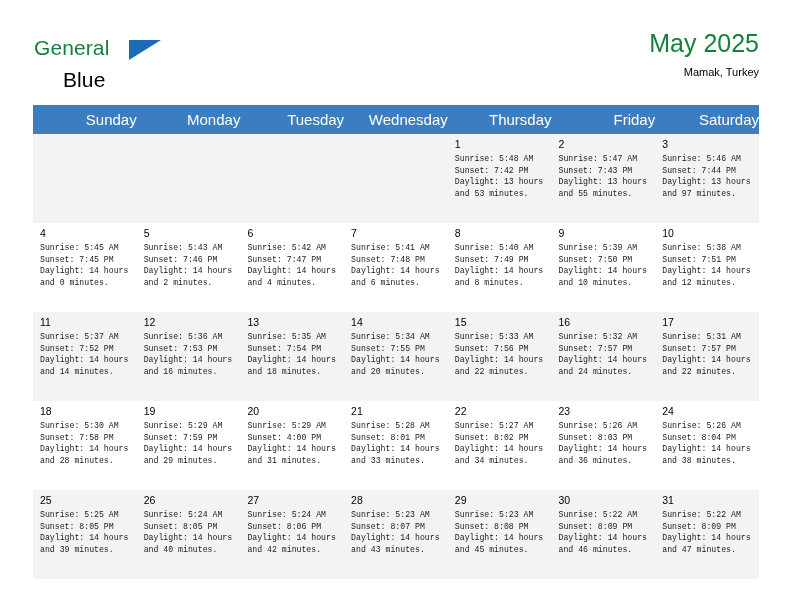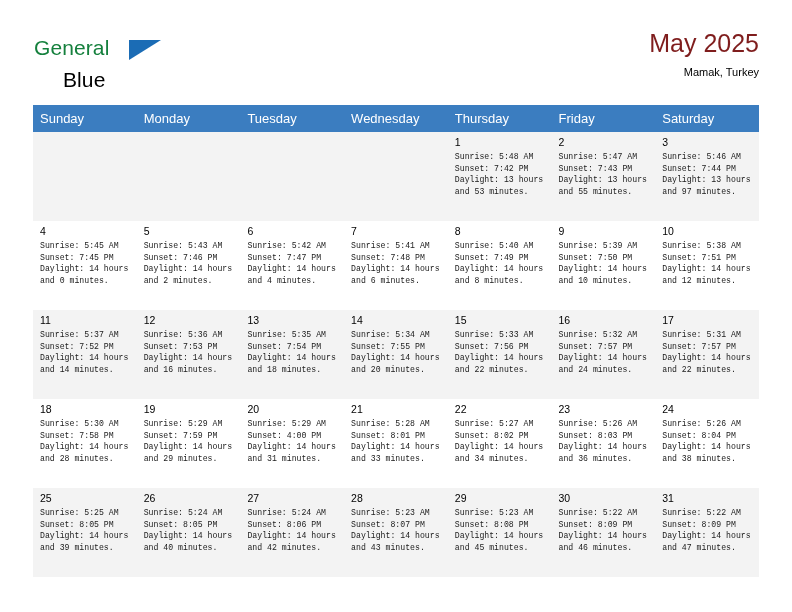--- a/index.html
+++ b/index.html
@@ -64,21 +64,21 @@
     font-family: "Liberation Sans", sans-serif;
   }
   .title-block {
     position: absolute;
     right: 0;
     top: 0;
     text-align: right;
   }
   .cal-title {
     font-size: 25px;
-    color: #7f1d1d;
+    color: #15803d;
     line-height: 30px;
     white-space: nowrap;
   }
   .cal-subtitle {
     font-size: 11px;
     color: #000000;
     line-height: 20px;
     margin-top: 4px;
     white-space: nowrap;
   }
@@ -88,23 +88,23 @@
     position: absolute;
     left: 33px;
     top: 105px;
     width: 726px;
     border-collapse: collapse;
     table-layout: fixed;
   }
   .calendar th {
     background: #3b7dc0;
     color: #ffffff;
-    font-size: 13px;
+    font-size: 15px;
     font-weight: normal;
-    text-align: left;
+    text-align: right;
     padding: 6px 0 6px 7px;
     height: 10px;
     border: none;
   }
   .calendar td {
     vertical-align: top;
     padding: 0;
     border: none;
     width: 103.7px;
     height: 89px;

